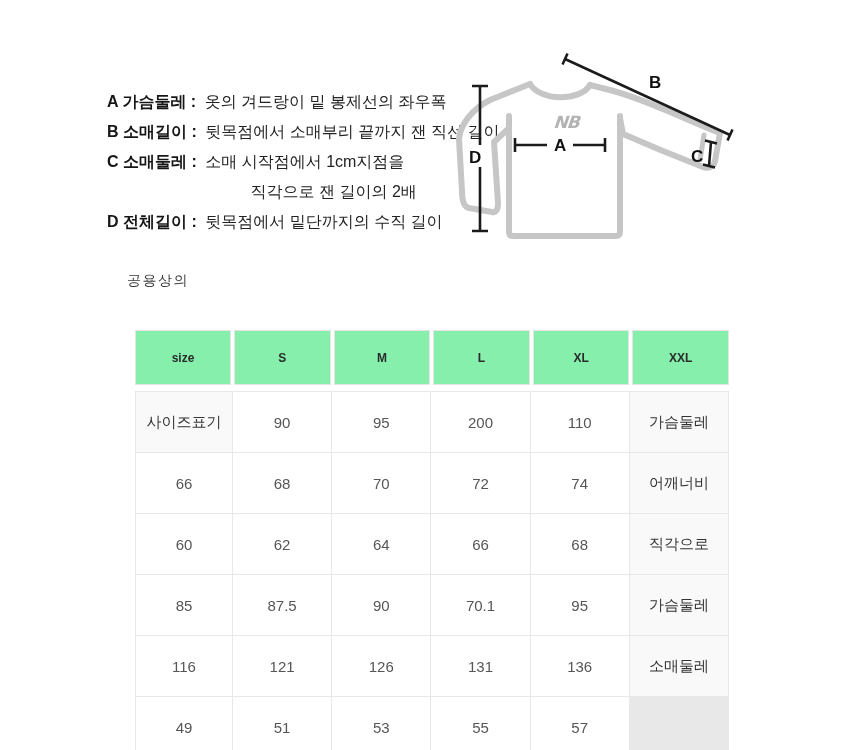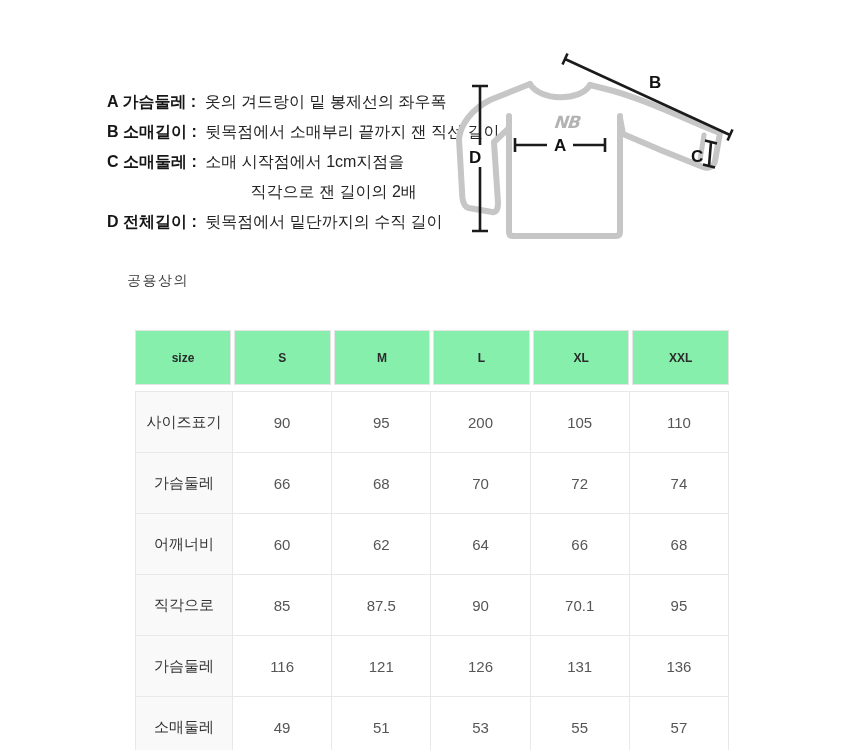--- a/index.html
+++ b/index.html
@@ -144,21 +144,20 @@
     <div class="th">XL</div>
     <div class="th">XXL</div>
   </div>
 
   <div class="t-body">
 
     <div class="td label">사이즈표기</div>
     <div class="td">90</div>
     <div class="td">95</div>
     <div class="td">200</div>
-    <div class="td">105</div>
     <div class="td">110</div>
 
     <div class="td label">가슴둘레</div>
     <div class="td">66</div>
     <div class="td">68</div>
     <div class="td">70</div>
     <div class="td">72</div>
     <div class="td">74</div>
 
     <div class="td label">어깨너비</div>

